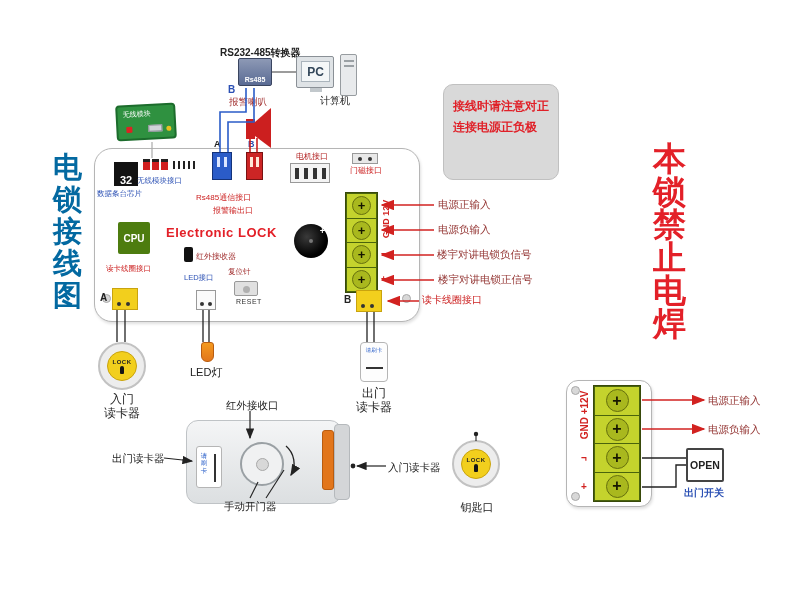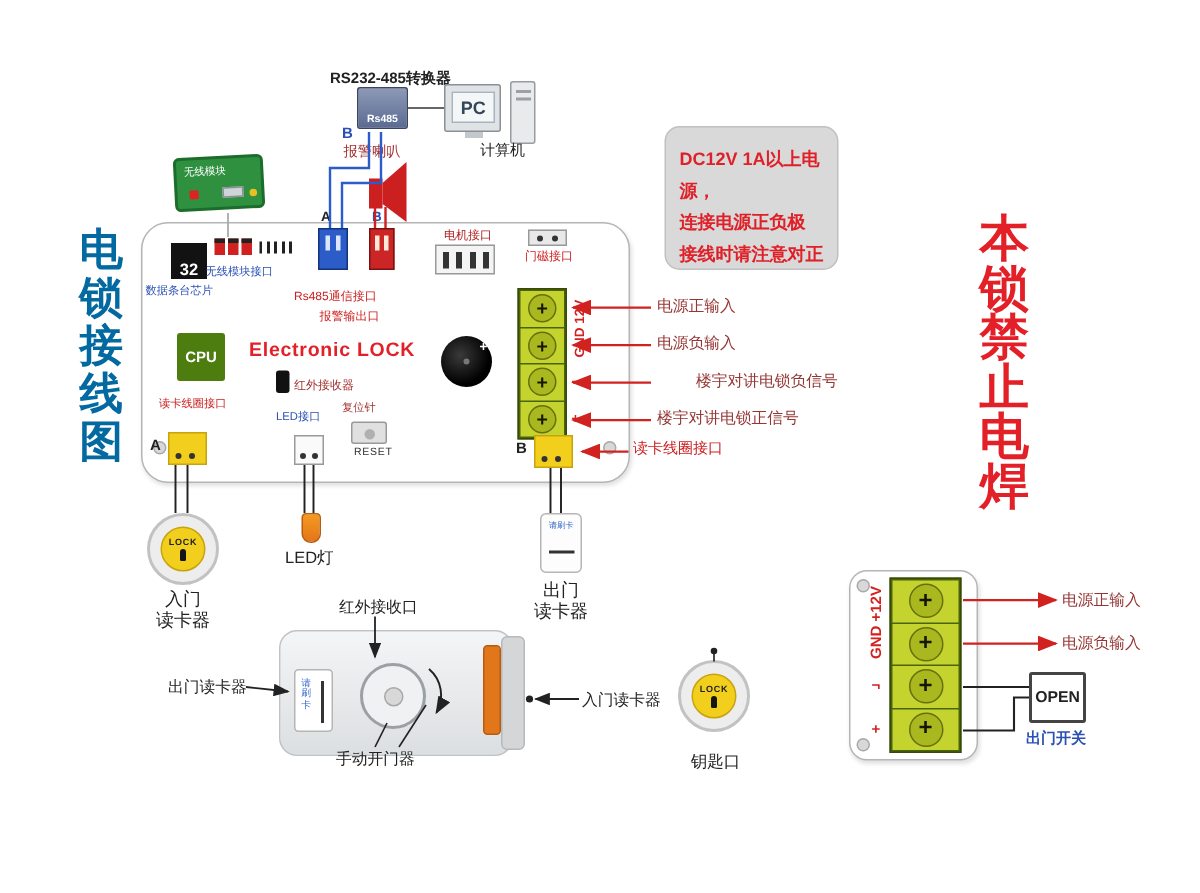--- a/index.html
+++ b/index.html
@@ -50,23 +50,22 @@
   <div class="a" style="left:310px;top:88px;width:12px;height:4px;background:#c2c8cc"></div>
   <div class="a" style="left:340px;top:54px;width:17px;height:42px;background:#e8eaec;border:1px solid #979ca0;border-radius:2px">
     <div class="a" style="left:3px;top:5px;width:10px;height:2px;background:#9aa0a4"></div>
     <div class="a" style="left:3px;top:10px;width:10px;height:2px;background:#9aa0a4"></div>
   </div>
   <div class="a lbl" style="left:320px;top:95px;font-size:10px;color:#222">计算机</div>
 
   <div class="a lbl" style="left:229px;top:97px;font-size:9.5px;color:#a23030">报警喇叭</div>
 
   <div class="a notice" style="left:443px;top:84px;width:116px;height:96px">
-    <div>DC12V 1A以上电源，</div>
+    <div>接线时请注意对正</div>
     <div>连接电源正负极</div>
-    <div>接线时请注意对正</div>
   </div>
 
   <div class="a" style="left:116px;top:104px;width:60px;height:36px;background:#2f9140;border:2px solid #1c6c2c;
        border-radius:4px;transform:rotate(-3deg)">
     <span class="a" style="left:5px;top:3px;font-size:7px;color:#fff">无线模块</span>
     <div class="a" style="left:8px;top:20px;width:6px;height:6px;background:#d22;border-radius:1px"></div>
     <div class="a" style="left:30px;top:19px;width:14px;height:7px;background:#cfd4d8;border:1px solid #8a9096"></div>
     <div class="a" style="left:48px;top:21px;width:5px;height:5px;background:#e8c020;border-radius:50%"></div>
   </div>
 
@@ -160,21 +159,21 @@
     <div class="a" style="left:11px;bottom:3px;width:4px;height:4px;background:#333;border-radius:50%"></div>
   </div>
   <div class="a lbl" style="left:344px;top:294px;font-size:10px;font-weight:bold;color:#222">B</div>
   <div class="a conn" style="left:356px;top:290px;width:26px;height:22px;background:#f2cf1d;border-color:#c9a30e">
     <div class="a" style="left:4px;bottom:3px;width:4px;height:4px;background:#333;border-radius:50%"></div>
     <div class="a" style="left:13px;bottom:3px;width:4px;height:4px;background:#333;border-radius:50%"></div>
   </div>
 
   <div class="a lbl" style="left:438px;top:198px;font-size:10.5px;color:#943634">电源正输入</div>
   <div class="a lbl" style="left:438px;top:223px;font-size:10.5px;color:#943634">电源负输入</div>
-  <div class="a lbl" style="left:464px;top:248px;font-size:10.5px;color:#943634">楼宇对讲电锁负信号</div>
+  <div class="a lbl" style="left:437px;top:248px;font-size:10.5px;color:#943634">楼宇对讲电锁负信号</div>
   <div class="a lbl" style="left:438px;top:273px;font-size:10.5px;color:#943634">楼宇对讲电锁正信号</div>
   <div class="a lbl" style="left:422px;top:294px;font-size:10px;color:#cc2222">读卡线圈接口</div>
 
   <div class="a circ-reader" style="left:98px;top:342px;width:48px;height:48px">
     <div class="circ-inner">
       <span class="locktxt">LOCK</span>
       <div class="keyhole"></div>
     </div>
   </div>
   <div class="a" style="left:97px;top:392px;width:50px;text-align:center;font-size:12px;color:#222;line-height:14px">

